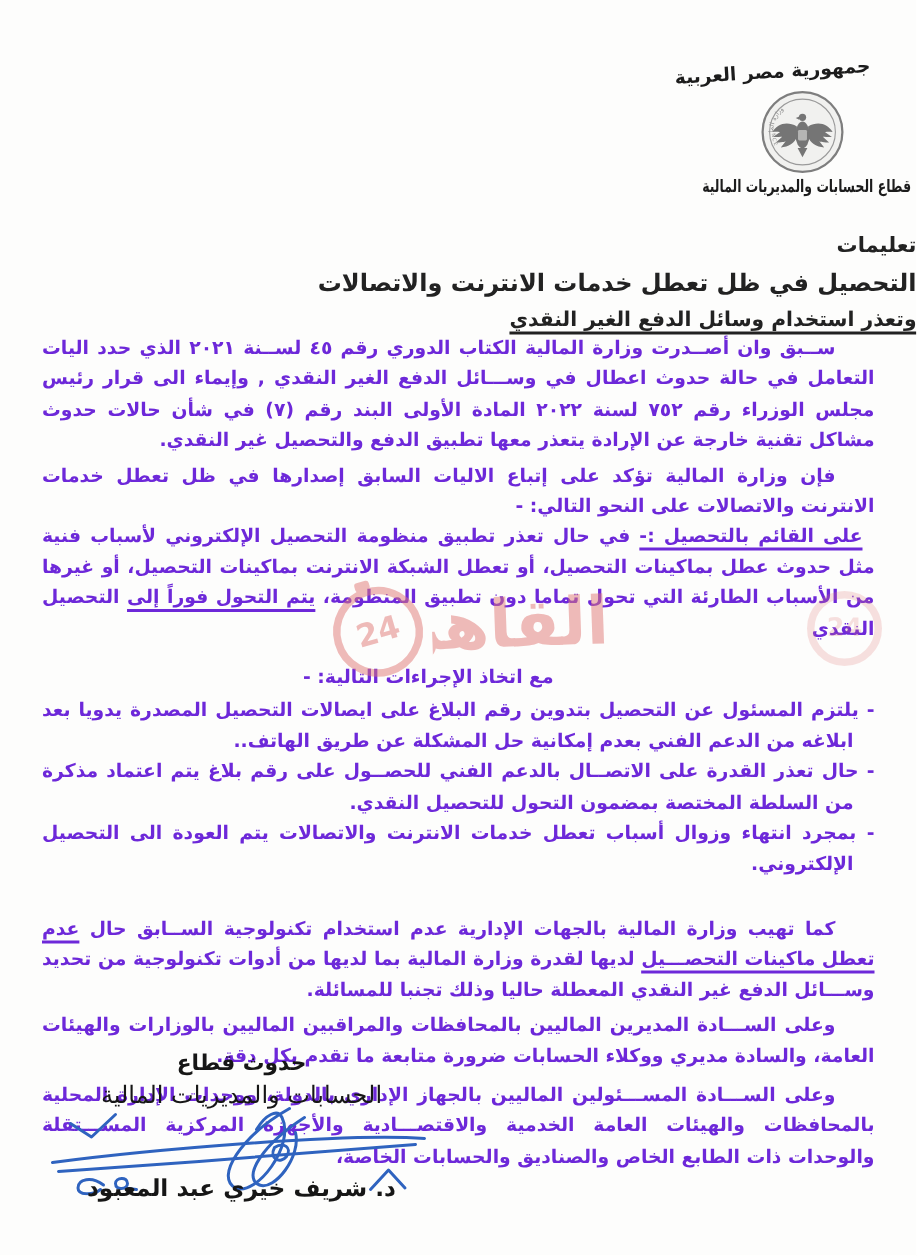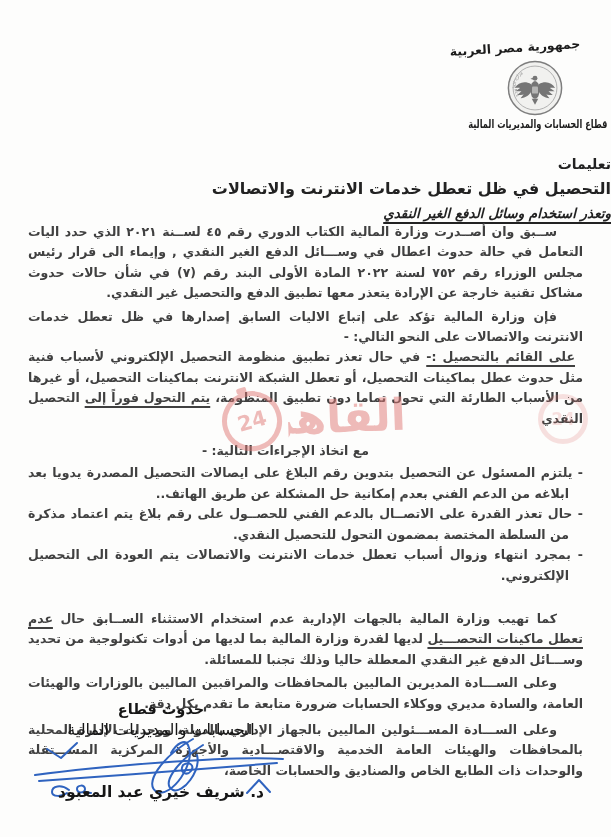--- a/index.html
+++ b/index.html
@@ -15,25 +15,25 @@
   .emblem{position:absolute;top:60px;right:48px;width:56px;height:56px;}
   .sector{
     position:absolute;top:117px;right:4px;white-space:nowrap;
     font-size:11.5px;font-weight:bold;color:#1c1c1c;
     transform:scaleX(0.72);transform-origin:100% 50%;
   }
   
   .titles{position:absolute;top:156px;left:0;right:0;font-weight:bold;color:#222;}
   .t1{font-size:14px;margin-bottom:7px;}
   .t2{font-size:16px;margin-bottom:7px;}
-  .t3{font-size:13.5px;text-decoration:underline;text-underline-offset:4px;text-decoration-thickness:1.5px;font-style:italic;}
+  .t3{font-size:13.5px;text-decoration:underline;text-underline-offset:4px;text-decoration-thickness:1.5px;}
   
   .body{
     position:absolute;top:222px;right:28px;left:28px;
-    font-size:12.5px;line-height:20.4px;font-weight:bold;text-align:justify;color:#404040;
+    font-size:12.5px;line-height:20.4px;font-weight:bold;text-align:justify;color:#6d28d9;
   }
   .para{text-indent:26px;margin:0 0 3px 0;}
   .para.tight{margin-bottom:0;}
   .para.small-indent{text-indent:8px;}
   .center-line{text-align:center;text-indent:0;margin:12px 40px 2px 0;}
   .bullet{padding-right:14px;text-indent:-14px;margin:0;}
   .bullets{margin-bottom:23px;}
   .gap-top{margin-top:6px;}
   .u{text-decoration:underline;text-underline-offset:4px;text-decoration-thickness:1.5px;}
   
@@ -109,21 +109,21 @@
   <div class="body">
     <p class="para">ســبق وان أصــدرت وزارة المالية الكتاب الدوري رقم ٤٥ لســنة ٢٠٢١ الذي حدد اليات التعامل في حالة حدوث اعطال في وســـائل الدفع الغير النقدي , وإيماء الى قرار رئيس مجلس الوزراء رقم ٧٥٢ لسنة ٢٠٢٢ المادة الأولى البند رقم (٧) في شأن حالات حدوث مشاكل تقنية خارجة عن الإرادة يتعذر معها تطبيق الدفع والتحصيل غير النقدي.</p>
     <p class="para tight">فإن وزارة المالية تؤكد على إتباع الاليات السابق إصدارها في ظل تعطل خدمات الانترنت والاتصالات على النحو التالي: -</p>
     <p class="para small-indent tight"><span class="u">على القائم بالتحصيل :-</span><span> في حال تعذر تطبيق منظومة التحصيل الإلكتروني لأسباب فنية مثل حدوث عطل بماكينات التحصيل، أو تعطل الشبكة الانترنت بماكينات التحصيل، أو غيرها من الأسباب الطارئة التي تحول تماما دون تطبيق المنظومة، </span><span class="u">يتم التحول فوراً إلى</span><span> التحصيل النقدي</span></p>
     <p class="center-line">مع اتخاذ الإجراءات التالية: -</p>
     <div class="bullets">
       <p class="bullet">- يلتزم المسئول عن التحصيل بتدوين رقم البلاغ على ايصالات التحصيل المصدرة يدويا بعد ابلاغه من الدعم الفني بعدم إمكانية حل المشكلة عن طريق الهاتف..</p>
       <p class="bullet">- حال تعذر القدرة على الاتصــال بالدعم الفني للحصــول على رقم بلاغ يتم اعتماد مذكرة من السلطة المختصة بمضمون التحول للتحصيل النقدي.</p>
       <p class="bullet">- بمجرد انتهاء وزوال أسباب تعطل خدمات الانترنت والاتصالات يتم العودة الى التحصيل الإلكتروني.</p>
     </div>
-    <p class="para gap-top"><span>كما تهيب وزارة المالية بالجهات الإدارية عدم استخدام الاستثناء الســابق حال </span><span class="u">عدم تعطل ماكينات التحصـــيل</span><span> لديها لقدرة وزارة المالية بما لديها من أدوات تكنولوجية من تحديد وســـائل الدفع غير النقدي المعطلة حاليا وذلك تجنبا للمسائلة.</span></p>
+    <p class="para gap-top"><span>كما تهيب وزارة المالية بالجهات الإدارية عدم استخدام تكنولوجية الســابق حال </span><span class="u">عدم تعطل ماكينات التحصـــيل</span><span> لديها لقدرة وزارة المالية بما لديها من أدوات تكنولوجية من تحديد وســـائل الدفع غير النقدي المعطلة حاليا وذلك تجنبا للمسائلة.</span></p>
     <p class="para tight">وعلى الســـادة المديرين الماليين بالمحافظات والمراقبين الماليين بالوزارات والهيئات العامة، والسادة مديري ووكلاء الحسابات ضرورة متابعة ما تقدم بكل دقة.</p>
     <p class="para gap-top tight">وعلى الســـادة المســـئولين الماليين بالجهاز الإداري بالدولة، ووحدات الإدارة المحلية بالمحافظات والهيئات العامة الخدمية والاقتصـــادية والأجهزة المركزية المســـتقلة والوحدات ذات الطابع الخاص والصناديق والحسابات الخاصة،</p>
   </div>
 
   <div class="watermark" style="color: rgb(224, 122, 119);">
     <div class="wm-text">القاهرة</div>
     <div class="wm-badge">
       <span>24</span>
     </div>
   </div>

